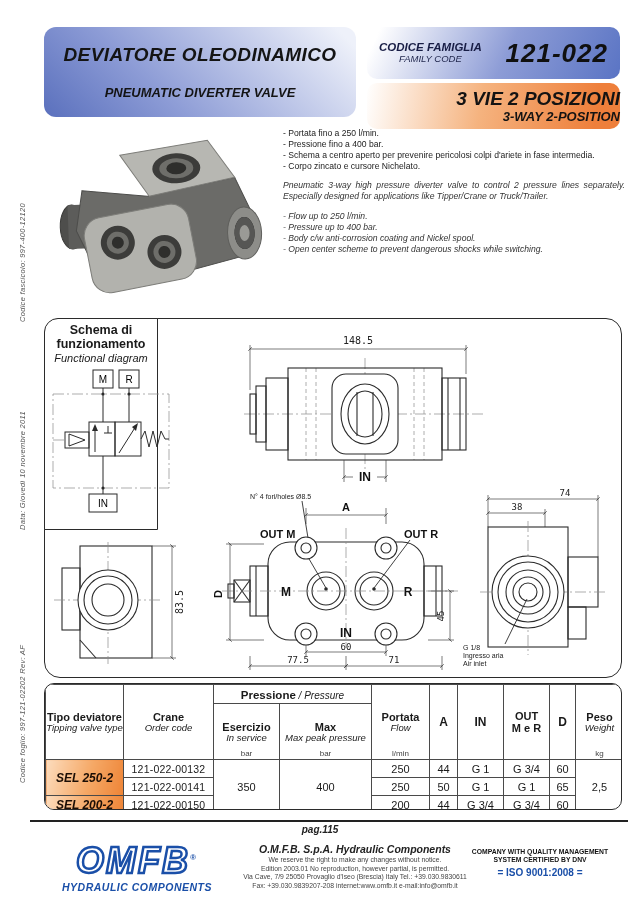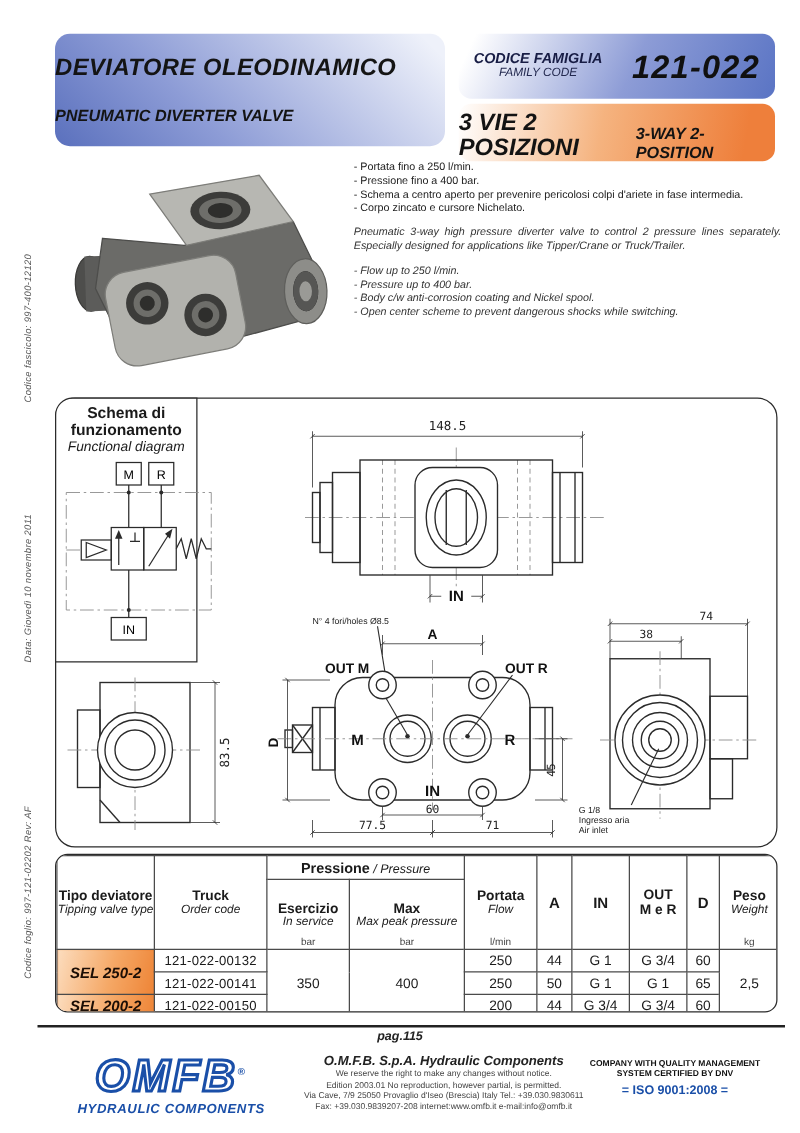--- a/index.html
+++ b/index.html
@@ -4,34 +4,34 @@
 <style>
   html,body{margin:0;padding:0;background:#fff;}
   .page{position:relative;width:640px;height:906px;background:#ffffff;overflow:hidden;
         font-family:"Liberation Sans", sans-serif;color:#1a1a1a;}
   
   .vtext{position:absolute;writing-mode:vertical-rl;transform:rotate(180deg);
          font-size:7.5px;font-style:italic;color:#555;white-space:nowrap;letter-spacing:.3px;}
   
   .title-box{position:absolute;left:44px;top:27px;width:312px;height:90px;border-radius:12px;
              background:linear-gradient(45deg,#5a70bd 0%,#8d9cd6 35%,#eef1fa 95%);
-             display:flex;flex-direction:column;align-items:flex-start;justify-content:center;text-align:center;}
+             display:flex;flex-direction:column;align-items:center;justify-content:center;text-align:center;}
   .title-l1{font-weight:bold;font-style:italic;font-size:19px;line-height:21px;color:#141414;letter-spacing:.4px;}
   .title-sub{font-weight:bold;font-style:italic;font-size:13px;margin-top:20px;color:#141414;}
   .family-box{position:absolute;left:367px;top:27px;width:253px;height:52px;border-radius:10px;
               background:linear-gradient(115deg,#ffffff 5%,#8d9cd6 55%,#5a74c4 100%);
               display:flex;align-items:center;justify-content:space-between;padding:0 12px;box-sizing:border-box;}
   .family-labels{text-align:center;line-height:12px;}
   .family-it{font-weight:bold;font-style:italic;font-size:11.5px;color:#181d45;}
   .family-en{font-style:italic;font-size:9.5px;color:#23294f;}
   .family-code{font-weight:bold;font-style:italic;font-size:26px;color:#101010;letter-spacing:1px;}
   .pos-box{position:absolute;left:367px;top:83px;width:253px;height:46px;border-radius:10px;
            background:linear-gradient(100deg,#ffffff 0%,#f5b37f 45%,#ee7f3b 90%);
-           display:flex;flex-direction:row;align-items:flex-end;justify-content:center;
-           padding-right:10px;box-sizing:border-box;}
+           display:flex;flex-direction:column;align-items:flex-end;justify-content:center;
+           box-sizing:border-box;}
   .pos-it{font-weight:bold;font-style:italic;font-size:19px;color:#131313;line-height:20px;}
   .pos-en{font-weight:bold;font-style:italic;font-size:13px;color:#131313;}
   
   .desc{position:absolute;left:283px;top:128px;width:342px;font-size:8.6px;line-height:11px;color:#222;}
   .desc p{margin:0 0 9px 0;text-align:justify;}
   .desc .b{margin:0;}
   .desc .en{font-style:italic;color:#333;}
   .desc .gap{height:8px;}
   
   .diagram-region{position:absolute;left:44px;top:318px;width:578px;height:360px;
@@ -348,21 +348,21 @@
         <col style="width:26px">
           <col style="width:48px">
       </colgroup>
       <thead>
         <tr style="height:16px;">
           <th rowspan="2">
             <div class="hb">Tipo deviatore</div>
             <div class="hi">Tipping valve type</div>
           </th>
           <th rowspan="2">
-            <div class="hb">Truck</div>
+            <div class="hb">Crane</div>
             <div class="hi">Order code</div>
           </th>
           <th colspan="2" class="grp">
             <span class="hb">Pressione</span><span class="hi"> / Pressure</span>
           </th>
           <th rowspan="2">
             <div class="hb">Portata</div>
             <div class="hi">Flow</div>
             <div class="hunit">l/min</div>
           </th>

